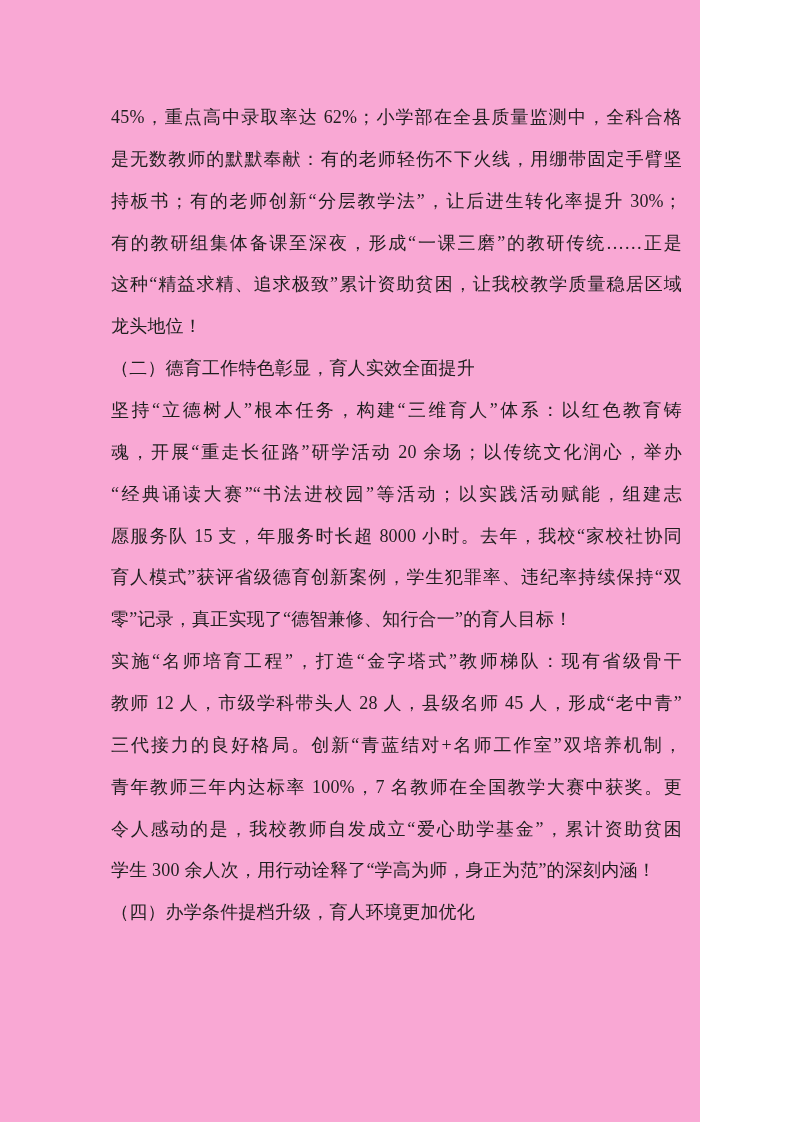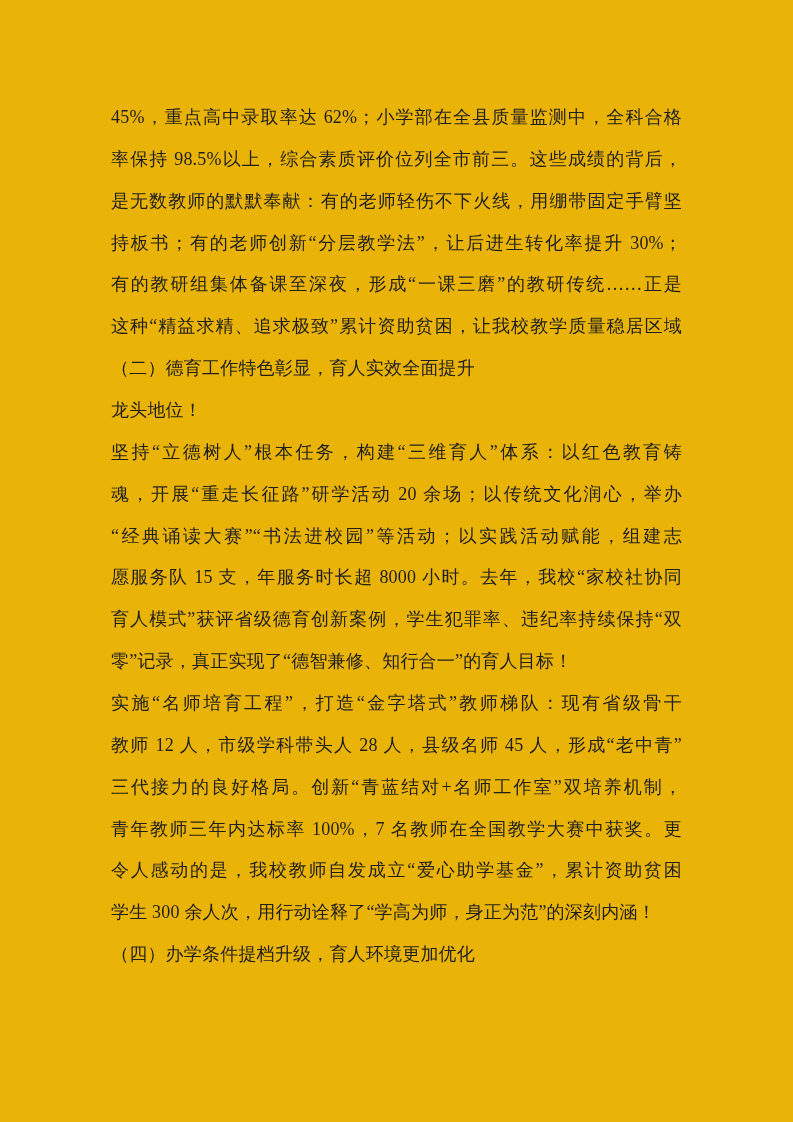--- a/index.html
+++ b/index.html
@@ -3,23 +3,23 @@
 <meta charset="utf-8">
 <title>Document</title>
 <style>
   html, body {
     margin: 0;
     padding: 0;
     background: #ffffff;
   }
   .page {
     position: relative;
-    width: 793px;
+    width: 700px;
     height: 1122px;
-    background: #eab308;
+    background: #f9a8d4;
     overflow: hidden;
     font-family: "Liberation Serif", "DejaVu Serif", serif;
     text-decoration: underline;
   }
   .text-block {
     position: absolute;
     left: 111px;
     top: 97px;
     width: 571px;
     color: #1f1f1f;
@@ -40,27 +40,26 @@
     text-align: left;
     white-space: nowrap;
   }
 </style>
 </head>
 <body>
 
 <div class="page">
   <div class="text-block">
     <div class="line j">45%，重点高中录取率达 62%；小学部在全县质量监测中，全科合格</div>
-    <div class="line j">率保持 98.5%以上，综合素质评价位列全市前三。这些成绩的背后，</div>
     <div class="line j">是无数教师的默默奉献：有的老师轻伤不下火线，用绷带固定手臂坚</div>
     <div class="line j">持板书；有的老师创新“分层教学法”，让后进生转化率提升 30%；</div>
     <div class="line j">有的教研组集体备课至深夜，形成“一课三磨”的教研传统……正是</div>
     <div class="line j">这种“精益求精、追求极致”累计资助贫困，让我校教学质量稳居区域</div>
+    <div class="line plain">龙头地位！</div>
     <div class="line plain">（二）德育工作特色彰显，育人实效全面提升</div>
-    <div class="line plain">龙头地位！</div>
     <div class="line j">坚持“立德树人”根本任务，构建“三维育人”体系：以红色教育铸</div>
     <div class="line j">魂，开展“重走长征路”研学活动 20 余场；以传统文化润心，举办</div>
     <div class="line j">“经典诵读大赛”“书法进校园”等活动；以实践活动赋能，组建志</div>
     <div class="line j">愿服务队 15 支，年服务时长超 8000 小时。去年，我校“家校社协同</div>
     <div class="line j">育人模式”获评省级德育创新案例，学生犯罪率、违纪率持续保持“双</div>
     <div class="line plain">零”记录，真正实现了“德智兼修、知行合一”的育人目标！</div>
     <div class="line j">实施“名师培育工程”，打造“金字塔式”教师梯队：现有省级骨干</div>
     <div class="line j">教师 12 人，市级学科带头人 28 人，县级名师 45 人，形成“老中青”</div>
     <div class="line j">三代接力的良好格局。创新“青蓝结对+名师工作室”双培养机制，</div>
     <div class="line j">青年教师三年内达标率 100%，7 名教师在全国教学大赛中获奖。更</div>

